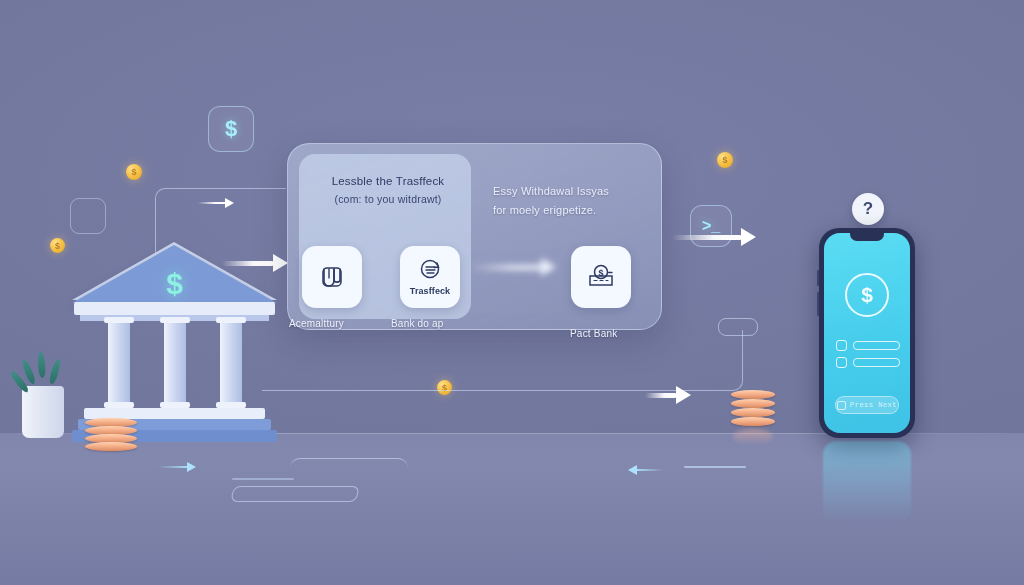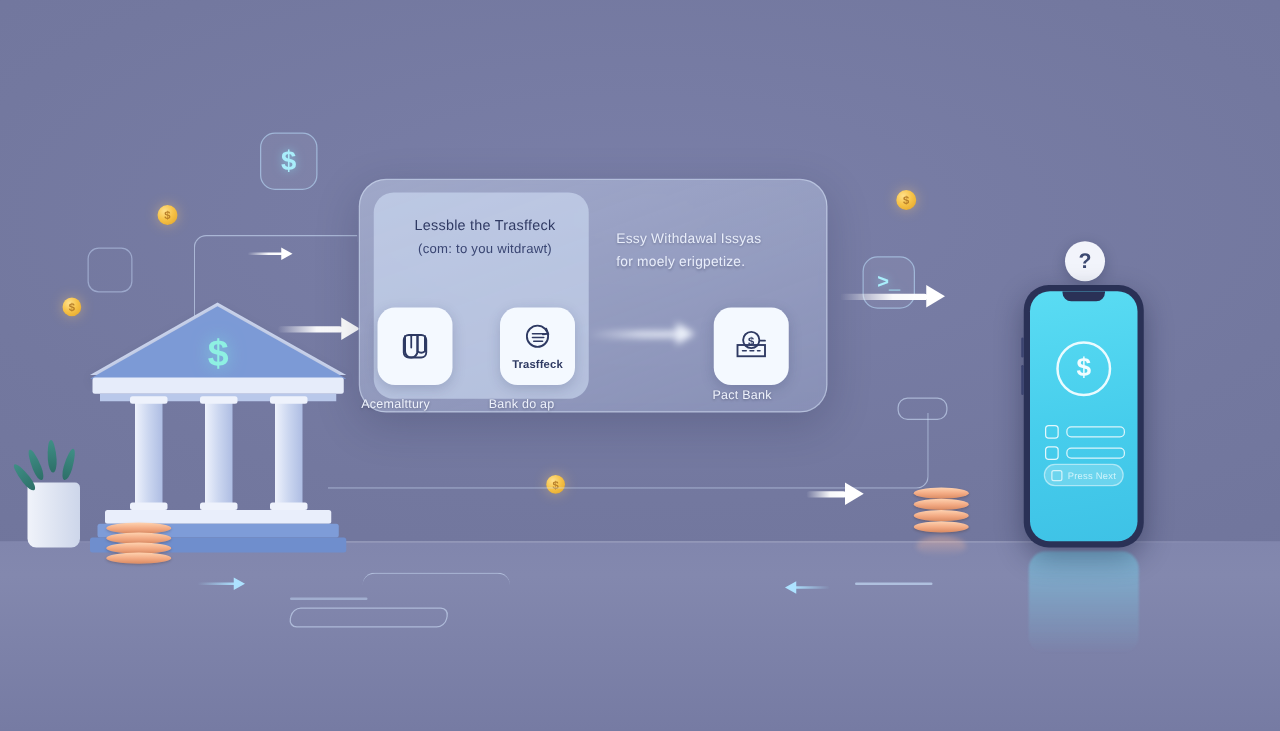--- a/index.html
+++ b/index.html
@@ -283,21 +283,21 @@
         <text x="15" y="13" font-size="9" font-weight="700" fill="#2e3a63" text-anchor="middle" font-family="Liberation Sans, sans-serif">$</text>
         <rect x="4" y="13" width="22" height="9" fill="none" stroke="#2e3a63" stroke-width="1.5"></rect>
         <path d="M8 17.5 h3 M14 17.5 h3 M20 17.5 h2" stroke="#2e3a63" stroke-width="1.2" stroke-linecap="round"></path>
         <path d="M22.5 9.5 h3.5" stroke="#2e3a63" stroke-width="1.4" stroke-linecap="round"></path>
       </svg>
     </div>
   </div>
 
   <div class="cap" style="left:289px;top:318px;">Acemalttury</div>
   <div class="cap" style="left:391px;top:318px;">Bank do ap</div>
-  <div class="cap" style="left:570px;top:311px;">Pact Bank</div>
+  <div class="cap" style="left:570px;top:328px;">Pact Bank</div>
 
   <div id="bank">
     <div class="plinth"></div>
     <div class="pediment-top"></div>
     <div class="pediment"></div>
     <div class="bank-dollar">$</div>
     <div class="entab"></div>
     <div class="entab2"></div>
 
     <div class="col" style="left:36px;"></div>
@@ -341,20 +341,20 @@
 
       <div class="prow" style="top:108px;">
         <span class="pico"></span>
         <span class="pbar"></span>
       </div>
       <div class="prow" style="top:125px;">
         <span class="pico"></span>
         <span class="pbar"></span>
       </div>
 
-      <div class="pbtn" style="top:138px;">
+      <div class="pbtn" style="top:163px;font-family:Liberation Mono, monospace;">
         <span class="dot"></span>
         <span>Press Next</span>
       </div>
     </div>
   </div>
 
 </div>
 
 </body></html>

